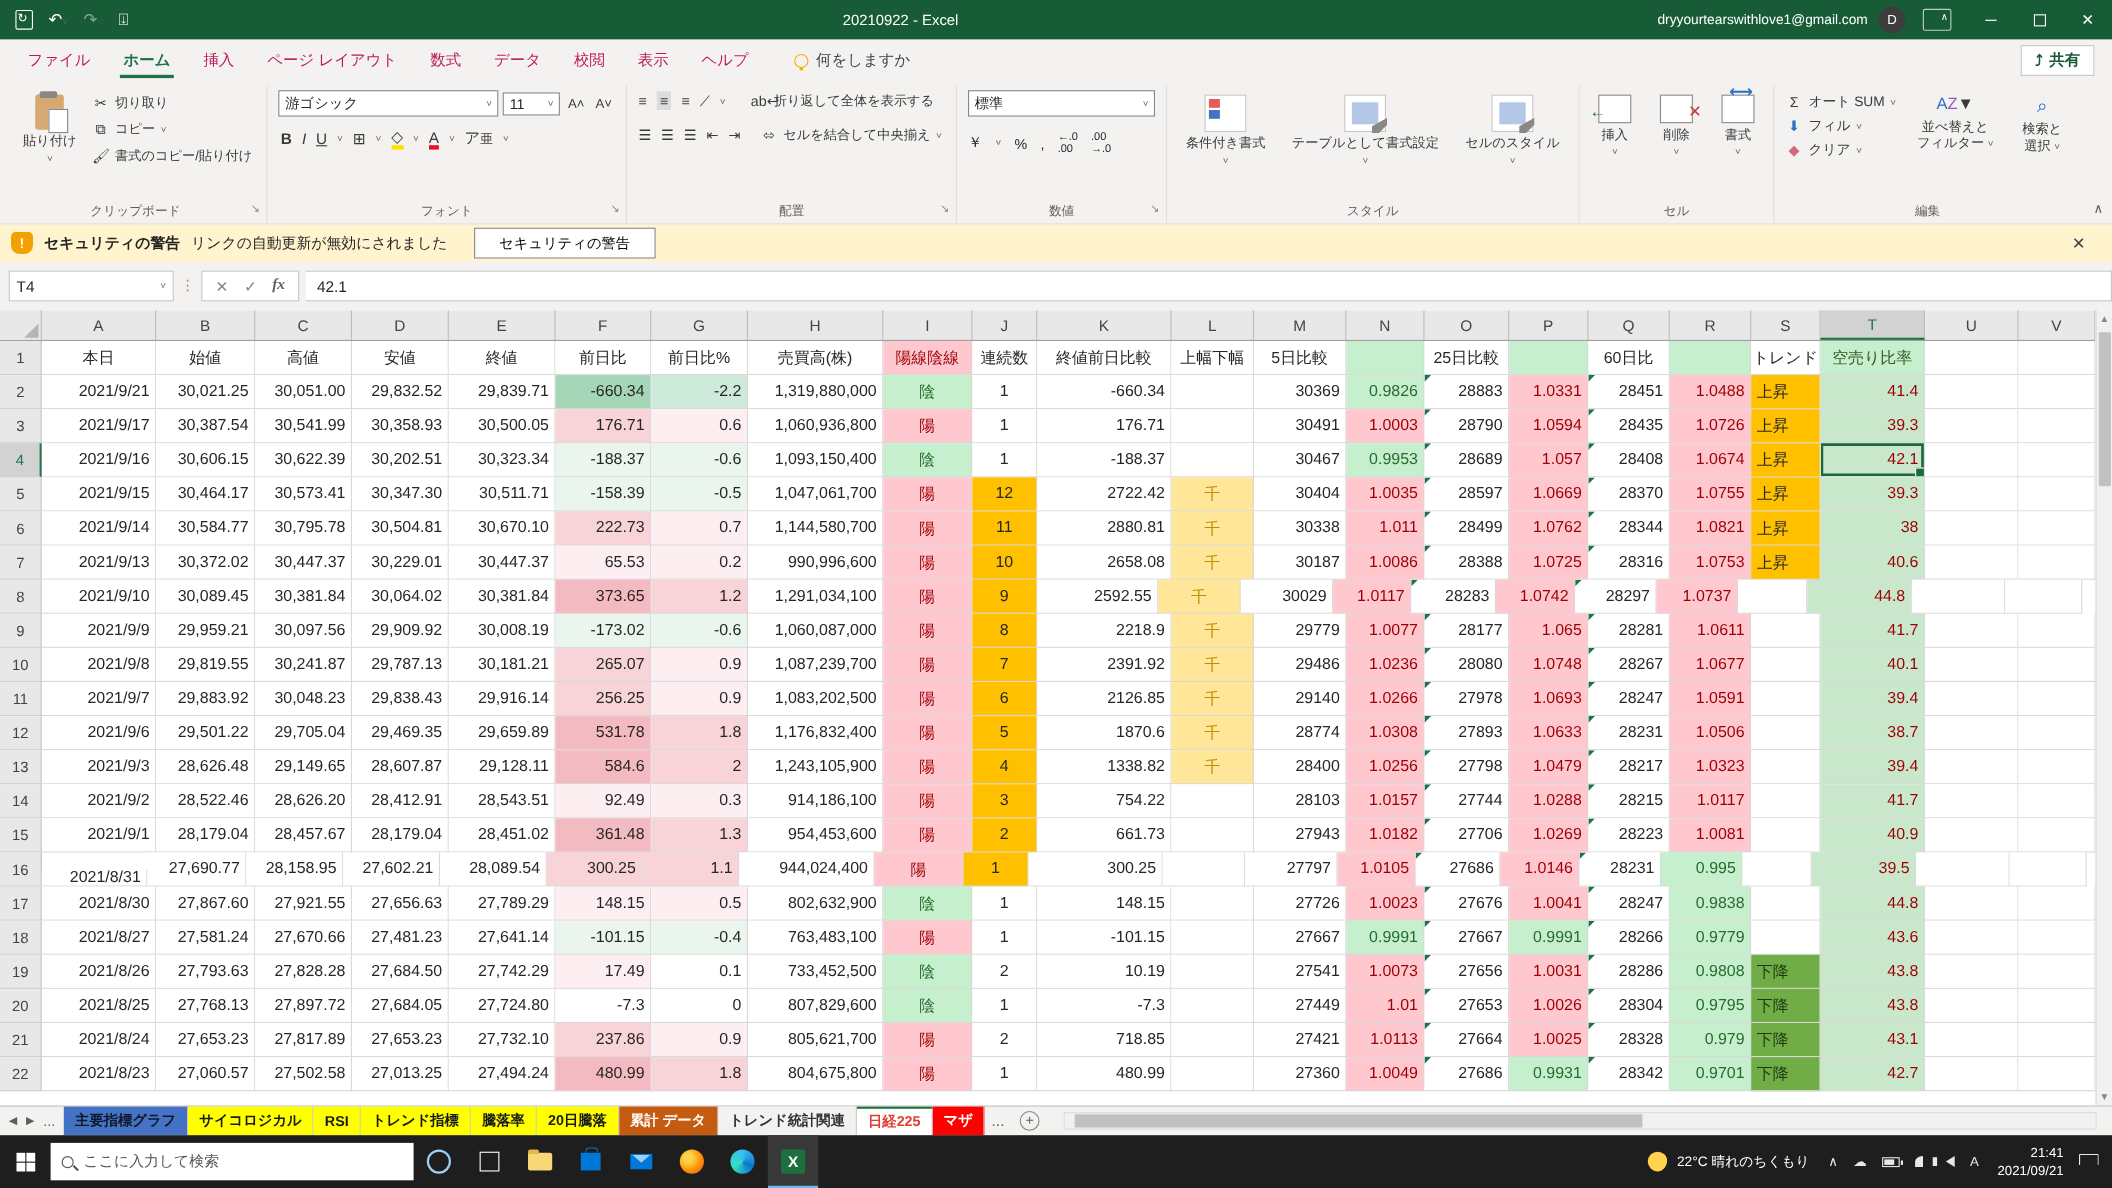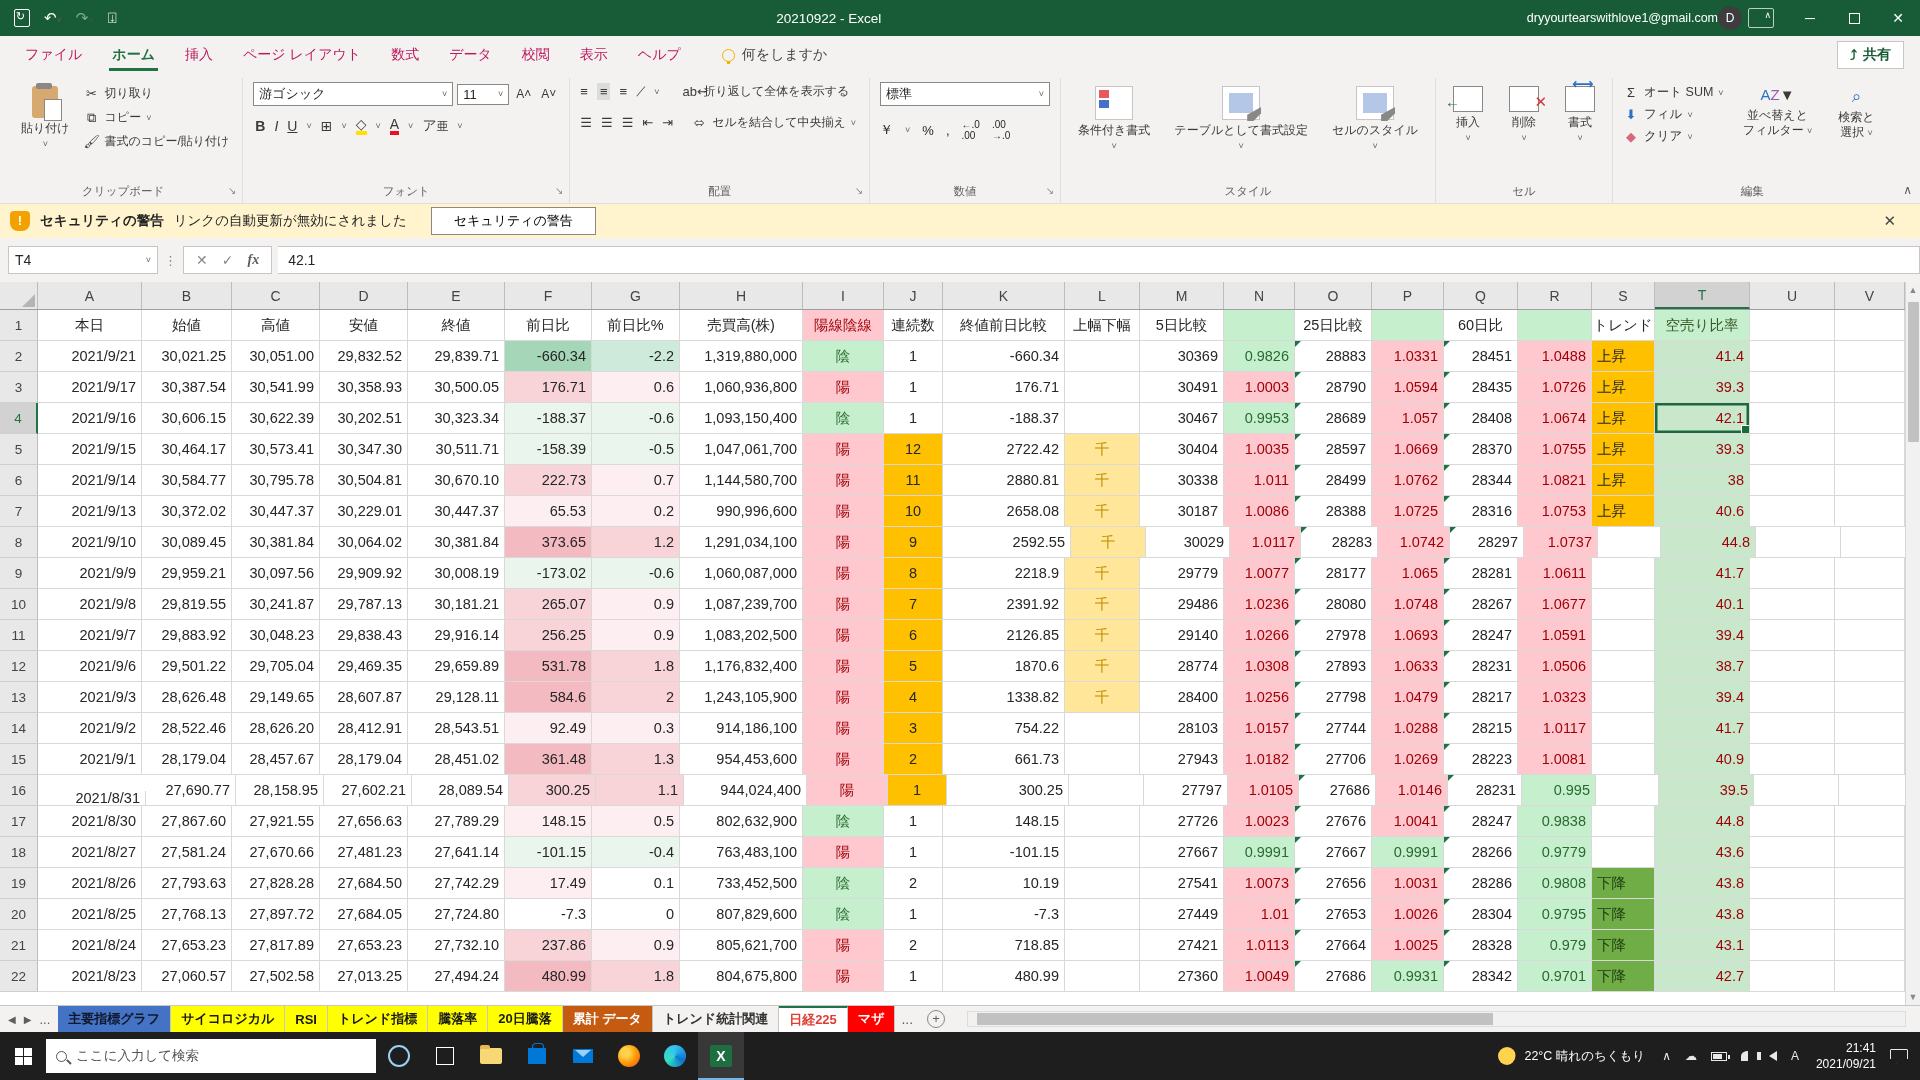--- a/index.html
+++ b/index.html
@@ -8,21 +8,21 @@
   .app { width:1920px; height:1080px; display:flex; flex-direction:column; background:#f3f2f1; }
 
   
   .titlebar { height:36px; background:#185c37; display:flex; align-items:center; color:#fff; flex:0 0 auto; }
   .qat { display:flex; align-items:center; gap:14px; padding:0 14px; }
   .qat .ico { font-size:15px; color:#fff; }
   .qat .dim { opacity:.45; }
   .saveico { width:16px; height:18px; border:1.5px solid #fff; border-radius:2px; position:relative; }
   .saveico::after { content:"↻"; position:absolute; left:1px; top:0px; font-size:11px; }
   .title-center { flex:1; text-align:center; font-size:13.5px; color:#fff; }
-  .account { display:flex; align-items:center; font-size:12.5px; padding-right:8px; }
+  .account { display:flex; align-items:center; gap:10px; font-size:12.5px; padding-right:8px; }
   .avatar { width:24px; height:24px; border-radius:50%; background:#3d3d3d; color:#fff; display:flex; align-items:center; justify-content:center; font-size:12px; }
   .ribbonopts { width:26px; height:20px; border:1px solid rgba(255,255,255,.7); border-radius:2px; margin:0 6px; position:relative; }
   .ribbonopts::after{ content:"∧"; position:absolute; right:2px; top:1px; font-size:9px; }
   .winbtn { width:44px; height:36px; display:flex; align-items:center; justify-content:center; font-size:14px; }
   .maxbtn { width:11px; height:11px; border:1.2px solid #fff; }
 
   
   .menubar { height:38px; background:#f3f2f1; display:flex; align-items:center; padding-left:10px; flex:0 0 auto; }
   .mtab { padding:9px 15px; font-size:14px; color:#be185d; position:relative; white-space:nowrap; }
   .mtab.active { font-weight:bold; color:#217346; }
@@ -639,21 +639,21 @@
             <div class="gcell " style="width: 104px;">2021/9/10</div>
             <div class="gcell " style="width: 90px;">30,089.45</div>
             <div class="gcell " style="width: 88px;">30,381.84</div>
             <div class="gcell " style="width: 88px;">30,064.02</div>
             <div class="gcell " style="width: 97px;">30,381.84</div>
             <div class="gcell pp3" style="width: 87px;">373.65</div>
             <div class="gcell pp2" style="width: 88px;">1.2</div>
             <div class="gcell " style="width: 123px;">1,291,034,100</div>
             <div class="gcell yang" style="width: 81px;">陽</div>
             <div class="gcell gold" style="width: 59px;">9</div>
-            <div class="gcell " style="width: 128px;">2592.55</div>
+            <div class="gcell " style="width: 110px;">2592.55</div>
             <div class="gcell sen" style="width: 75px;">千</div>
             <div class="gcell " style="width: 84px;">30029</div>
             <div class="gcell bad" style="width: 71px;">1.0117</div>
             <div class="gcell tri" style="width: 77px;">28283</div>
             <div class="gcell bad" style="width: 72px;">1.0742</div>
             <div class="gcell tri" style="width: 74px;">28297</div>
             <div class="gcell bad" style="width: 74px;">1.0737</div>
             <div class="gcell " style="width: 63px;"></div>
             <div class="gcell srr" style="width: 95px;">44.8</div>
             <div class="gcell " style="width: 85px;"></div>
@@ -829,21 +829,21 @@
             <div class="gcell bad" style="width: 72px;">1.0269</div>
             <div class="gcell tri" style="width: 74px;">28223</div>
             <div class="gcell bad" style="width: 74px;">1.0081</div>
             <div class="gcell " style="width: 63px;"></div>
             <div class="gcell srr" style="width: 95px;">40.9</div>
             <div class="gcell " style="width: 85px;"></div>
             <div class="gcell " style="width: 70px;"></div>
           </div>
           <div class="gridrow">
             <div class="rowhdr">16</div>
-            <div class="gcell " style="width: 108px; margin-top: 16px;">2021/8/31</div>
+            <div class="gcell " style="width: 96px; margin-top: 16px;">2021/8/31</div>
             <div class="gcell " style="width: 90px;">27,690.77</div>
             <div class="gcell " style="width: 88px;">28,158.95</div>
             <div class="gcell " style="width: 88px;">27,602.21</div>
             <div class="gcell " style="width: 97px;">28,089.54</div>
             <div class="gcell pp2" style="width: 87px;">300.25</div>
             <div class="gcell pp2" style="width: 88px;">1.1</div>
             <div class="gcell " style="width: 123px;">944,024,400</div>
             <div class="gcell yang" style="width: 81px;">陽</div>
             <div class="gcell gold" style="width: 59px;">1</div>
             <div class="gcell " style="width: 122px;">300.25</div>

